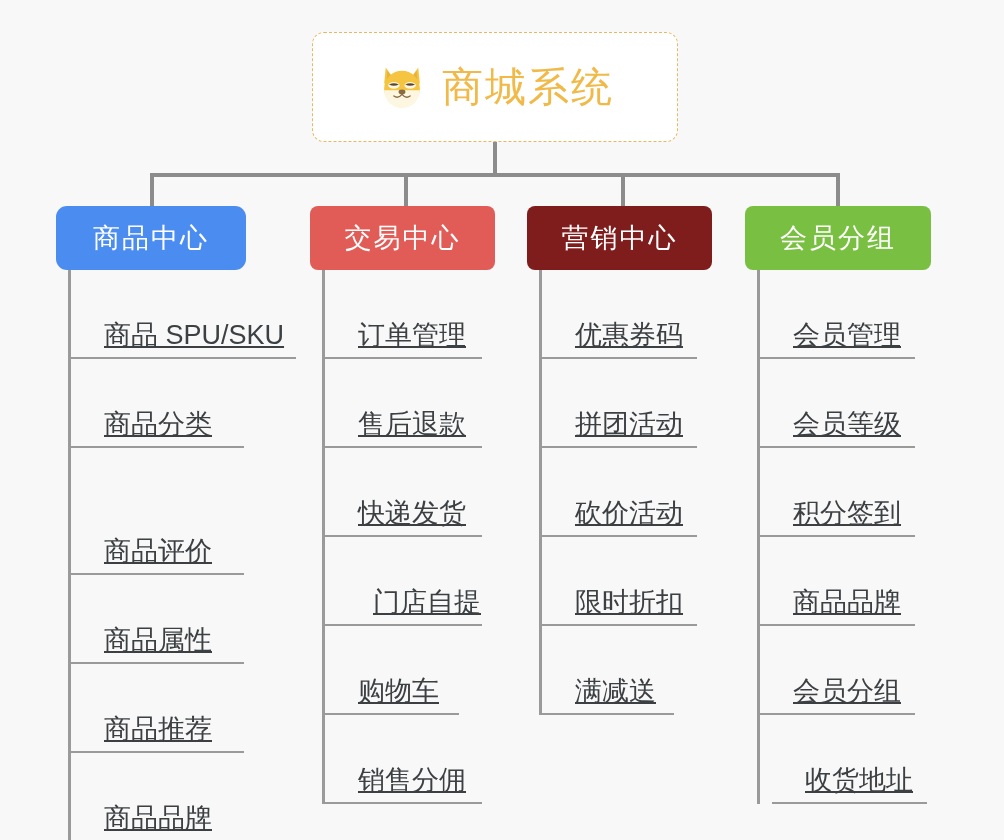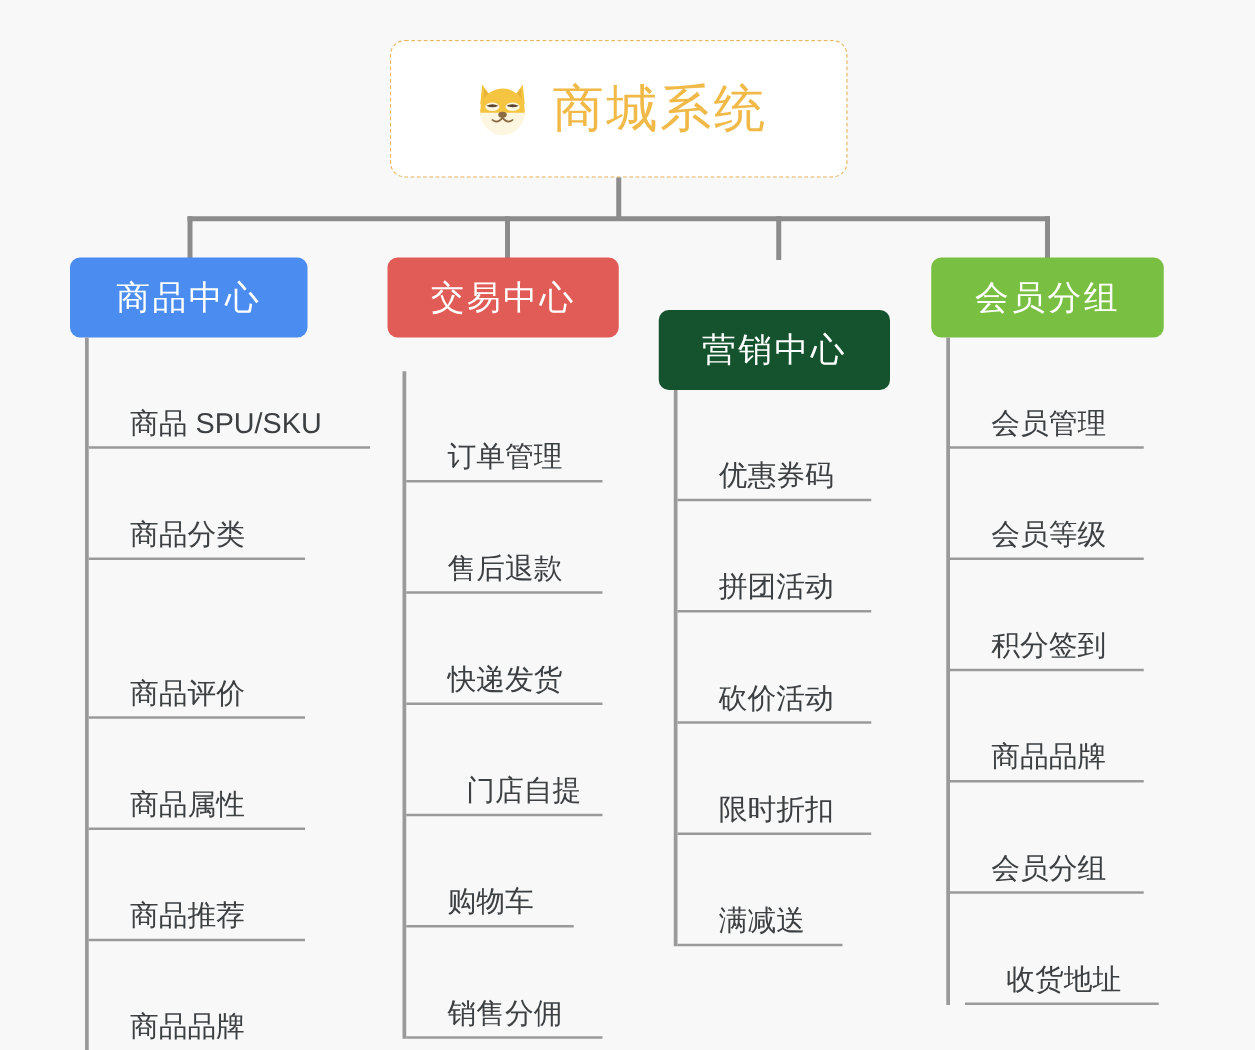--- a/index.html
+++ b/index.html
@@ -104,24 +104,25 @@
     height: 89px;
     display: flex;
     align-items: flex-end;
     justify-content: flex-start;
     padding-left: 33px;
     padding-bottom: 2px;
     border-bottom: 2px solid #9a9a9a;
     white-space: nowrap;
   }
   .leaf-label {
-    font-size: 23px;
+    font-size: 27px;
     color: #3c4043;
     line-height: 1.1;
     padding-bottom: 4px;
+    text-decoration: underline;
   }
 </style>
 </head>
 <body style="background: rgb(248, 248, 248);">
 
 <div id="mindmap">
 
   <div class="root-node" style="border-color: rgb(232, 184, 96);">
     <span class="root-emoji">
       <svg viewBox="0 0 64 64" width="52" height="52" aria-hidden="true">
@@ -145,21 +146,21 @@
 
   <div class="conn conn-stem" style="background: rgb(140, 140, 140);"></div>
   <div class="conn conn-bus" style="background: rgb(140, 140, 140);"></div>
 
   <div class="conn conn-drop" style="left: 150px; background: rgb(140, 140, 140);"></div>
   <div class="conn conn-drop" style="left: 404px; background: rgb(140, 140, 140);"></div>
   <div class="conn conn-drop" style="left: 621px; background: rgb(140, 140, 140);"></div>
   <div class="conn conn-drop" style="left: 836px; background: rgb(140, 140, 140);"></div>
 
   <div class="column" style="left:56px; width:190px;">
-    <div class="cat-box" style="width: 190px; background: rgb(74, 140, 240);">商品中心</div>
+    <div class="cat-box" style="width: 190px; background: rgb(74, 140, 240); border-radius: 11px;">商品中心</div>
     <div class="leaf-list">
       <div class="leaf-item" style="width:225px;">
           <span class="leaf-label">商品 SPU/SKU</span>
         </div>
       <div class="leaf-item" style="width:173px;">
           <span class="leaf-label">商品分类</span>
         </div>
       <div class="leaf-item" style="width:173px;margin-top:38px;">
           <span class="leaf-label">商品评价</span>
         </div>
@@ -171,21 +172,21 @@
         </div>
       <div class="leaf-item" style="width:173px;">
           <span class="leaf-label">商品品牌</span>
         </div>
     </div>
   </div>
 
   <div class="column" style="left:310px; width:185px;">
     <div class="cat-box" style="width: 185px; background: rgb(225, 91, 87);">交易中心</div>
     <div class="leaf-list">
-      <div class="leaf-item" style="width:157px;margin-top:27px;">
+      <div class="leaf-item" style="width:157px;">
           <span class="leaf-label">订单管理</span>
         </div>
       <div class="leaf-item" style="width:157px;">
           <span class="leaf-label">售后退款</span>
         </div>
       <div class="leaf-item" style="width:157px;">
           <span class="leaf-label">快递发货</span>
         </div>
       <div class="leaf-item" style="width:157px;padding-left:48px;">
           <span class="leaf-label">门店自提</span>
@@ -193,21 +194,21 @@
       <div class="leaf-item" style="width:134px;">
           <span class="leaf-label">购物车</span>
         </div>
       <div class="leaf-item" style="width:157px;">
           <span class="leaf-label">销售分佣</span>
         </div>
     </div>
   </div>
 
   <div class="column" style="left:527px; width:185px;">
-    <div class="cat-box" style="width: 185px; background: #14532d; margin-top: 42px;">营销中心</div>
+    <div class="cat-box" style="width: 185px; background: #7f1d1d;">营销中心</div>
     <div class="leaf-list">
       <div class="leaf-item" style="width:155px;">
           <span class="leaf-label">优惠券码</span>
         </div>
       <div class="leaf-item" style="width:155px;">
           <span class="leaf-label">拼团活动</span>
         </div>
       <div class="leaf-item" style="width:155px;">
           <span class="leaf-label">砍价活动</span>
         </div>

